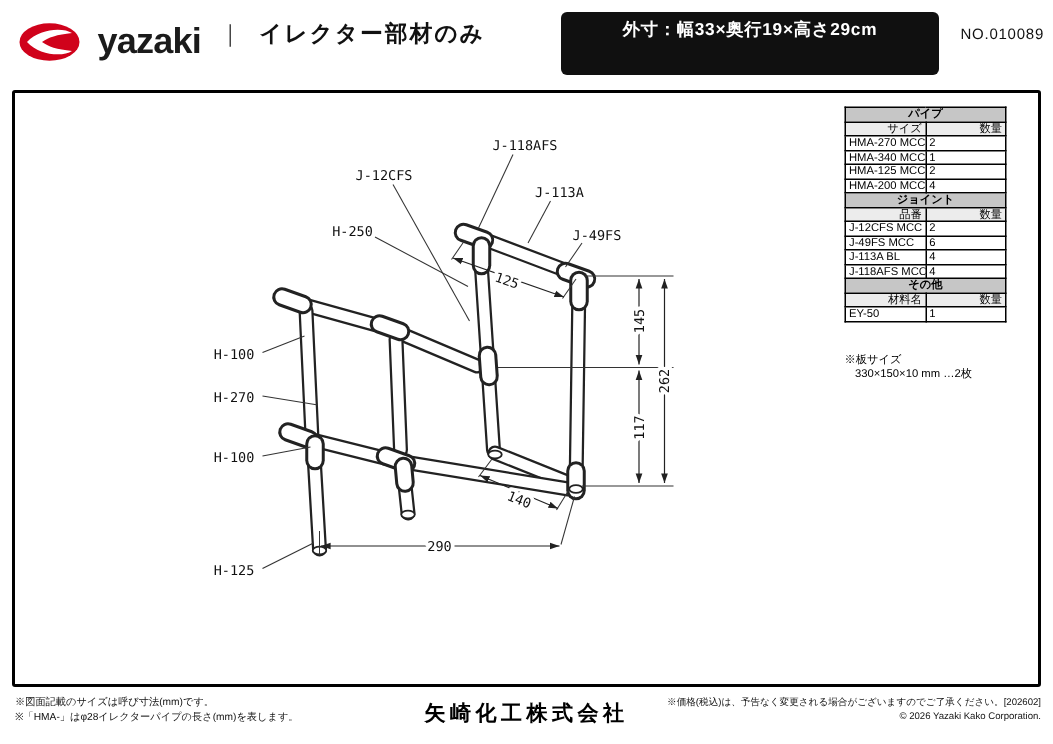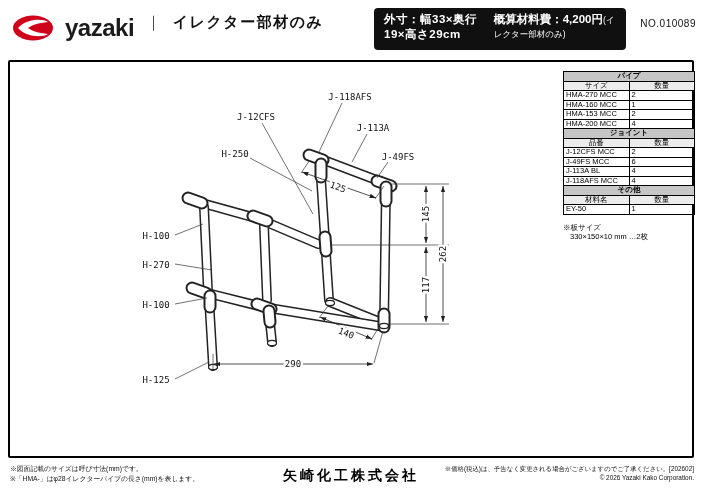--- a/index.html
+++ b/index.html
@@ -18,26 +18,26 @@
   .spec-line2{font-size:11.5px;font-weight:bold}
   .spec-note{font-size:8.5px;font-weight:normal}
   .doc-no{position:absolute;right:6px;top:18px;font-size:10px;color:#111;letter-spacing:0.5px}
 
   
   .main-box{position:absolute;left:8px;top:60px;width:686px;height:398px;border:2px solid #000;border-radius:2px;background:#fff}
   .drawing{position:absolute;left:106px;top:12px}
 
   
   .tables-wrap{position:absolute;left:553px;top:9px;width:132px}
-  .ptable{width:132px;border-collapse:collapse;color:#000;table-layout:fixed}
+  .ptable{width:108px;border-collapse:collapse;color:#000;table-layout:fixed}
   .ptable td{border:1px solid #000;height:9px;line-height:8.5px;font-size:7.5px;padding:0 2px;overflow:hidden;white-space:nowrap}
   .sec-title{background:#c6c6c6;text-align:center;font-weight:bold}
-  .col-head{background:#ececec;text-align:center}
+  .col-head{background:#ececec;text-align:right}
   .qty{width:26px;}
-  .board-note{margin-top:8px;font-size:7.5px;line-height:9.5px;color:#000}
+  .board-note{margin-top:20px;font-size:7.5px;line-height:9.5px;color:#000}
   .board-note .bn2{padding-left:7px}
 
   
   .fnotes-left{position:absolute;left:10px;top:464px;font-size:6.8px;line-height:10px;color:#111}
   .company{position:absolute;left:0;right:0;top:467px;text-align:center;font-size:14px;font-weight:bold;letter-spacing:3px;color:#000}
   .fnotes-right{position:absolute;right:8px;top:464px;font-size:6.4px;line-height:9px;text-align:right;color:#111}
 
   
   .po{stroke:#222;stroke-width:10;stroke-linecap:round;fill:none}
   .pi{stroke:#fff;stroke-width:7;stroke-linecap:round;fill:none}
@@ -59,21 +59,20 @@
       <ellipse cx="21" cy="15" rx="20" ry="12.5" fill="#d0021b"></ellipse>
       <path d="M6 15 C14 6, 30 5, 36 9 C26 10, 20 12, 16 15 C20 18, 26 20, 36 21 C30 25, 14 24, 6 15 Z" fill="#fff"></path>
     </svg>
     <span class="brandname">yazaki</span>
     <span class="divider">｜</span>
     <span class="doc-title">イレクター部材のみ</span>
   </div>
 
   <div class="spec-box">
     <div class="spec-line1">外寸：幅33×奥行19×高さ29cm</div>
-    <div class="spec-line2"><span>概算材料費：4,200円</span><span class="spec-note">(イレクター部材のみ)</span></div>
   </div>
 
   <div class="doc-no">NO.010089</div>
 
   <div class="main-box">
 
     <svg class="drawing" viewBox="0 0 345 352" width="345" height="352">
       <defs>
         <marker id="arr" viewBox="0 0 10 10" refX="10" refY="5" markerWidth="8" markerHeight="8" orient="auto-start-reverse">
           <path d="M0,1.5 L10,5 L0,8.5 z" fill="#222"></path>
@@ -210,25 +209,25 @@
             </tr>
         <tr>
           <td class="col-head">サイズ</td>
           <td class="col-head qty">数量</td>
         </tr>
         <tr>
               <td>HMA-270 MCC</td>
               <td class="qty">2</td>
             </tr>
         <tr>
-              <td>HMA-160 MCC</td>
+              <td>HMA-340 MCC</td>
               <td class="qty">1</td>
             </tr>
         <tr>
-              <td>HMA-153 MCC</td>
+              <td>HMA-125 MCC</td>
               <td class="qty">2</td>
             </tr>
         <tr>
               <td>HMA-200 MCC</td>
               <td class="qty">4</td>
             </tr>
 
         <tr>
               <td colspan="2" class="sec-title">ジョイント</td>
             </tr>

